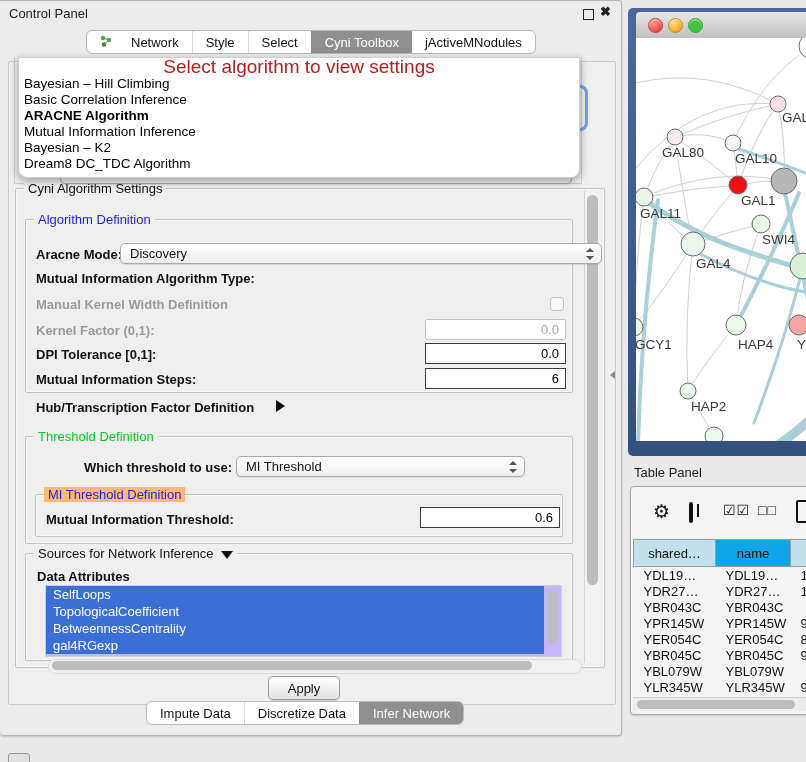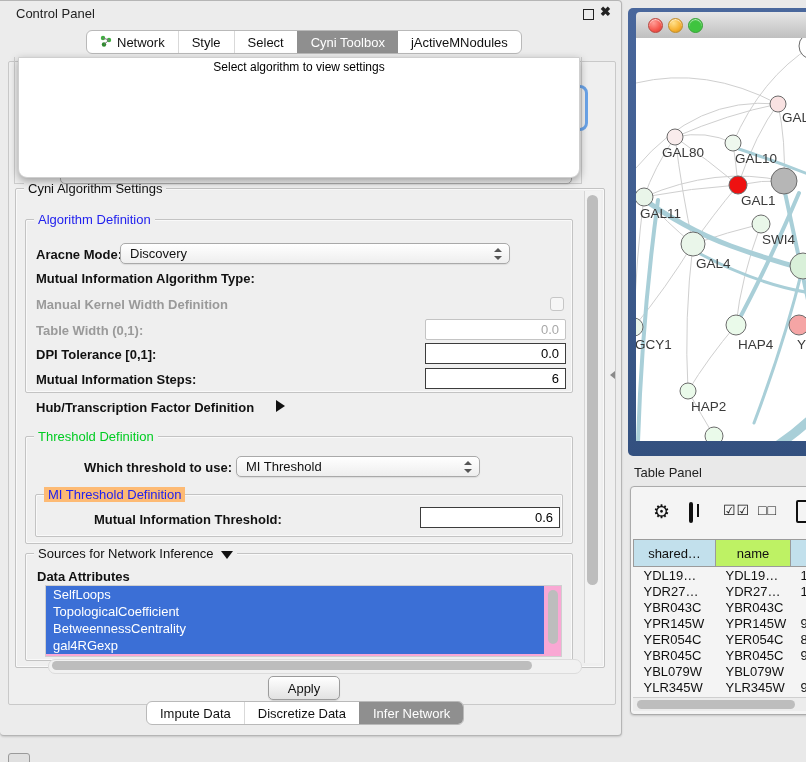--- a/index.html
+++ b/index.html
@@ -5,28 +5,28 @@
   html,body{margin:0;padding:0;}
   .stage{position:relative;width:806px;height:762px;background:#e9e9e9;overflow:hidden;
          font-family:"Liberation Sans",sans-serif;color:#111;}
   .abs{position:absolute;}
 
   
   .cpanel{left:0;top:6;width:621px;height:734px;background:#ececec;
           border:1px solid #b5b5b5;border-left:none;border-radius:0 4px 4px 4px;
           box-shadow:0 1px 2px rgba(0,0,0,.15);}
   .cp-titlebar{left:0;top:8;width:620px;height:24px;}
-  .cp-title{left:16px;top:5px;font-size:13px;color:#222;}
+  .cp-title{left:9px;top:5px;font-size:13px;color:#222;}
   .float-btn{left:583px;top:8px;width:9px;height:9px;border:1.5px solid #222;}
   .close-btn{left:600px;top:3px;font-size:13px;font-weight:bold;color:#222;}
 
   
   .tabstrip{display:flex;align-items:stretch;background:#fff;border:1px solid #b9b9b9;
             border-radius:6px;overflow:hidden;height:22px;font-size:13px;}
-  .tab{display:flex;align-items:center;gap:5px;padding:0 13px;color:#111;cursor:default;
+  .tab{display:flex;align-items:center;gap:19px;padding:0 13px;color:#111;cursor:default;
        border-left:1px solid #d9d9d9;}
   .tab:first-child{border-left:none;}
   .tab.sel{background:#8f8f8f;color:#fff;border-left-color:#8f8f8f;}
   .tab.sel + .tab{border-left:none;}
 
   
   .inner{left:8px;top:60px;width:606px;height:642px;background:#efefef;
          border:1px solid #c9c9c9;border-radius:2px;}
   .fieldset{border:1px solid #c3c3c3;border-radius:2px;
             box-shadow:inset 0 0 0 1px rgba(255,255,255,.6);}
@@ -58,21 +58,21 @@
   .scroll-v-track{background:#f2f2f2;border-left:1px solid #d5d5d5;}
   .scroll-thumb{background:#bdbdbd;border-radius:6px;}
   .btn{background:linear-gradient(#ffffff,#e2e2e2);border:1px solid #9c9c9c;border-radius:5px;
        font-size:13px;display:flex;align-items:center;justify-content:center;
        box-shadow:0 1px 1px rgba(0,0,0,.12);}
 
   
   .dropdown{left:18px;top:57px;width:560px;height:119px;background:#fff;
             border:1px solid #cfcfcf;border-radius:0 0 9px 9px;
             box-shadow:0 3px 8px rgba(0,0,0,.35);z-index:50;}
-  .dd-prompt{height:18px;line-height:18px;text-align:center;color:#000000;font-size:12px;}
+  .dd-prompt{height:18px;line-height:18px;text-align:center;color:#b91c1c;font-size:19px;}
   .dd-item{height:16px;line-height:16px;padding-left:5px;font-size:13.5px;color:#000;white-space:nowrap;}
   .dd-item.bold{font-weight:bold;}
 
   
   .netwin{left:628px;top:8px;width:190px;height:448px;
           background:linear-gradient(#49679c,#33507f);border-radius:5px 0 0 5px;z-index:5;}
   .net-titlebar{left:8px;top:4px;width:182px;height:26px;border-radius:4px 0 0 0;
                 background:linear-gradient(#e6e6e6,#bfbfbf);border-bottom:1px solid #979797;}
   .tl{position:absolute;top:6px;width:13px;height:13px;border-radius:50%;box-shadow:inset 0 1px 1px rgba(255,255,255,.7);}
   .net-canvas{left:8px;top:30px;width:182px;height:403px;background:#fff;}
@@ -84,21 +84,21 @@
   .gear{font-size:19px;color:#111;}
   .colicon{width:15px;height:13px;border:2px solid #111;border-radius:2px;position:relative;}
   .colicon:before{content:"";position:absolute;left:6px;top:0;width:2px;height:13px;background:#111;}
   .checks{font-size:14px;color:#111;letter-spacing:1px;}
   .docicon{width:16px;height:19px;border:2px solid #111;border-radius:2px;}
   .tbl{position:absolute;left:2px;top:52px;width:180px;border-collapse:collapse;table-layout:fixed;
        font-size:13px;}
   .tbl th{height:24px;border:1px solid #9b9b9b;font-weight:normal;text-align:center;
           overflow:hidden;white-space:nowrap;}
   .tbl th.selcol{background:#c2e0ec;}
-  .tbl th.plaincol{background:#bef264;}
+  .tbl th.plaincol{background:#0ea5e9;}
   .tbl td{height:16px;padding:0 0 0 10px;white-space:nowrap;overflow:visible;}
   .hscroll{background:#ececec;border-top:1px solid #cfcfcf;}
 </style>
 </head>
 <body>
 
 <div class="stage">
 
   <div class="abs cpanel">
 
@@ -150,31 +150,31 @@
 
     <div class="abs scroll-v-track" style="left:584px;top:190px;width:16px;height:472px;">
       <div class="scroll-thumb abs" style="left:2px;top:4px;width:11px;height:390px;"></div>
     </div>
 
     <div class="abs fieldset" style="left:25px;top:218px;width:546px;height:172px;">
       <span class="legend blue">Algorithm Definition</span>
     </div>
 
     <span class="abs lbl" style="left:36px;top:246px;">Aracne Mode:</span>
-    <div class="abs combo" style="left:120px;top:242px;width:390px;height:21px;">
+    <div class="abs combo" style="left:120px;top:242px;width:482px;height:21px;">
       <span>Discovery</span>
       <span class="spinner"></span>
     </div>
 
     <span class="abs lbl" style="left:36px;top:270px;">Mutual Information Algorithm Type:</span>
 
     <span class="abs lbl dis" style="left:36px;top:296px;">Manual Kernel Width Definition</span>
     <span class="abs chkbox" style="left:550px;top:296px;"></span>
 
-    <span class="abs lbl dis" style="left:36px;top:322px;">Table Width (0,1):</span>
+    <span class="abs lbl dis" style="left:36px;top:322px;">Kernel Factor (0,1):</span>
     <div class="abs tfield dis" style="left:425px;top:318px;width:141px;height:21px;">
       <span>0.0</span>
     </div>
 
     <span class="abs lbl" style="left:36px;top:346px;">DPI Tolerance [0,1]:</span>
     <div class="abs tfield active" style="left:425px;top:342px;width:141px;height:21px;">
       <span>0.0</span>
     </div>
 
     <span class="abs lbl" style="left:36px;top:371px;">Mutual Information Steps:</span>
@@ -182,40 +182,40 @@
       <span>6</span>
     </div>
 
     <span class="abs lbl" style="left:36px;top:399px;">Hub/Transcription Factor Definition</span>
     <span class="abs tri-right" style="left:276px;top:399px;"></span>
 
     <div class="abs fieldset" style="left:25px;top:435px;width:546px;height:106px;">
       <span class="legend green">Threshold Definition</span>
     </div>
     <span class="abs lbl" style="left:84px;top:459px;">Which threshold to use:</span>
-    <div class="abs combo" style="left:236px;top:455px;width:244px;height:21px;">
+    <div class="abs combo" style="left:236px;top:455px;width:289px;height:21px;">
       <span>MI Threshold</span>
       <span class="spinner"></span>
     </div>
     <div class="abs fieldset" style="left:35px;top:493px;width:526px;height:41px;">
       <span class="legend blue" style="background:#fdba74;">MI Threshold Definition</span>
     </div>
-    <span class="abs lbl" style="left:46px;top:511px;margin-left:48px;">Mutual Information Threshold:</span>
+    <span class="abs lbl" style="left:46px;top:511px;">Mutual Information Threshold:</span>
     <div class="abs tfield active" style="left:420px;top:506px;width:140px;height:21px;">
       <span>0.6</span>
     </div>
 
     <div class="abs fieldset" style="left:25px;top:552px;width:546px;height:106px;">
       <span class="legend">
         <span>Sources for Network Inference</span>
         <span class="tri-down" style="margin-left:4px;position:relative;top:1px;"></span>
       </span>
     </div>
     <span class="abs lbl" style="left:37px;top:568px;">Data Attributes</span>
-    <div class="abs" style="left:45px;top:584px;width:515px;height:70px;background:#f9a8d4;border:1px solid #cfcfcf;overflow:hidden;">
+    <div class="abs" style="left:45px;top:584px;width:515px;height:70px;background:#c4b5fd;border:1px solid #cfcfcf;overflow:hidden;">
       <div id="attr-list" style="width:498px;">
           <div class="attr-item">SelfLoops</div>
           <div class="attr-item">TopologicalCoefficient</div>
           <div class="attr-item">BetweennessCentrality</div>
           <div class="attr-item">gal4RGexp</div>
         </div>
       <div class="abs scroll-thumb" style="right:3px;top:4px;width:10px;height:54px;"></div>
     </div>
 
     <div class="abs" style="left:48px;top:658px;width:532px;height:13px;background:#f1f1f1;border:1px solid #dcdcdc;border-radius:7px;">
@@ -236,20 +236,28 @@
           </div>
           <div class="tab sel">
             <span>Infer Network</span>
           </div>
         </div>
     </div>
   </div>
 
   <div class="abs dropdown">
     <div class="dd-prompt">Select algorithm to view settings</div>
+    <div id="dd-items">
+        <div class="dd-item">Bayesian – Hill Climbing</div>
+        <div class="dd-item">Basic Correlation Inference</div>
+        <div class="dd-item bold">ARACNE Algorithm</div>
+        <div class="dd-item">Mutual Information Inference</div>
+        <div class="dd-item">Bayesian – K2</div>
+        <div class="dd-item">Dream8 DC_TDC Algorithm</div>
+      </div>
   </div>
 
   <div class="abs" style="left:610px;top:371px;width:0;height:0;border-top:4px solid transparent;border-bottom:4px solid transparent;border-right:5px solid #8a8a8a;"></div>
 
   <div class="abs netwin">
     <div class="abs net-titlebar">
       <span class="tl" style="left:12px;background:radial-gradient(circle at 35% 30%,#ff9d96,#f5554c 60%,#c93a33);border:1px solid #b8423b;"></span>
       <span class="tl" style="left:32px;background:radial-gradient(circle at 35% 30%,#ffe08a,#f6b02e 60%,#c98a1d);border:1px solid #c08c26;"></span>
       <span class="tl" style="left:52px;background:radial-gradient(circle at 35% 30%,#a8f0a0,#3fc43f 60%,#2d9a2d;);border:1px solid #36a136;background-color:#3fc43f;"></span>
     </div>

